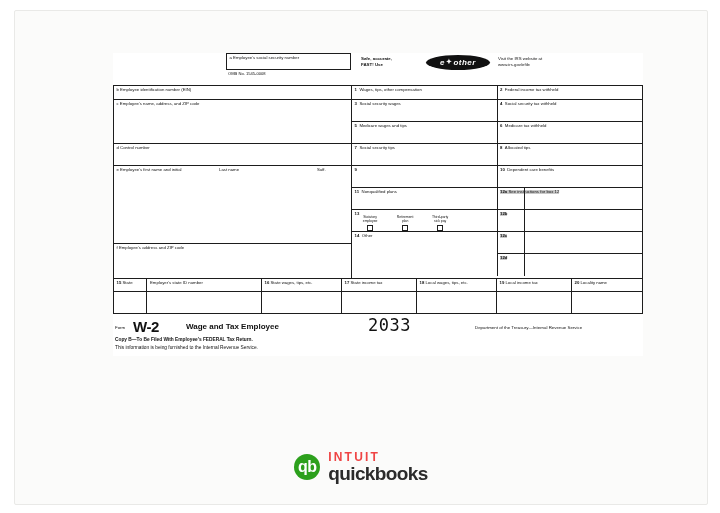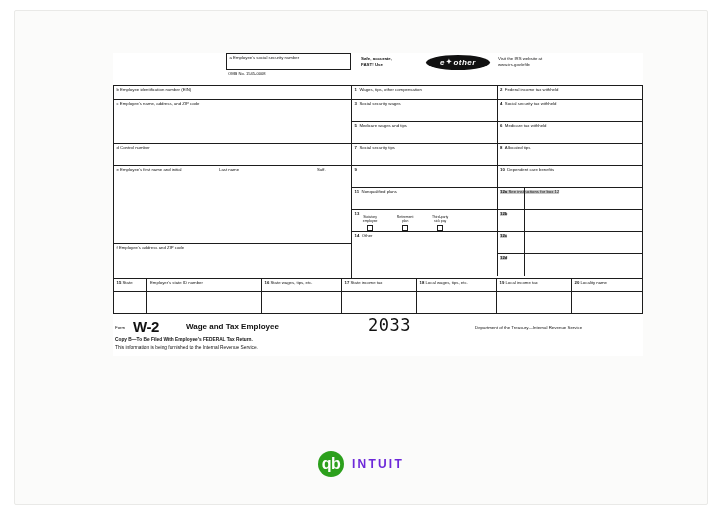--- a/index.html
+++ b/index.html
@@ -263,21 +263,21 @@
     font-family: "Liberation Sans", sans-serif;
     letter-spacing: -0.5px;
   }
   .qb-text {
     line-height: 1;
   }
   .qb-intuit {
     font-size: 12px;
     font-weight: 700;
     letter-spacing: 2.2px;
-    color: #6d28d9;
+    color: #ef4444;
     display: block;
   }
   .qb-name {
     font-size: 19px;
     font-weight: 700;
     letter-spacing: -0.6px;
     color: #2b2b2b;
     display: block;
     margin-top: 1px;
   }
@@ -461,17 +461,18 @@
         <span class="copyb">Copy B—To Be Filed With Employee's FEDERAL Tax Return.</span>
         <span class="furnish">This information is being furnished to the Internal Revenue Service.</span>
       </div>
 
     </div>
 
     <div class="qb">
       <div class="qb-mark">qb</div>
       <div class="qb-text">
         <span class="qb-intuit">INTUIT</span>
+        <span class="qb-name">quickbooks</span>
       </div>
     </div>
 
   </div>
 </div>
 
 </body></html>

